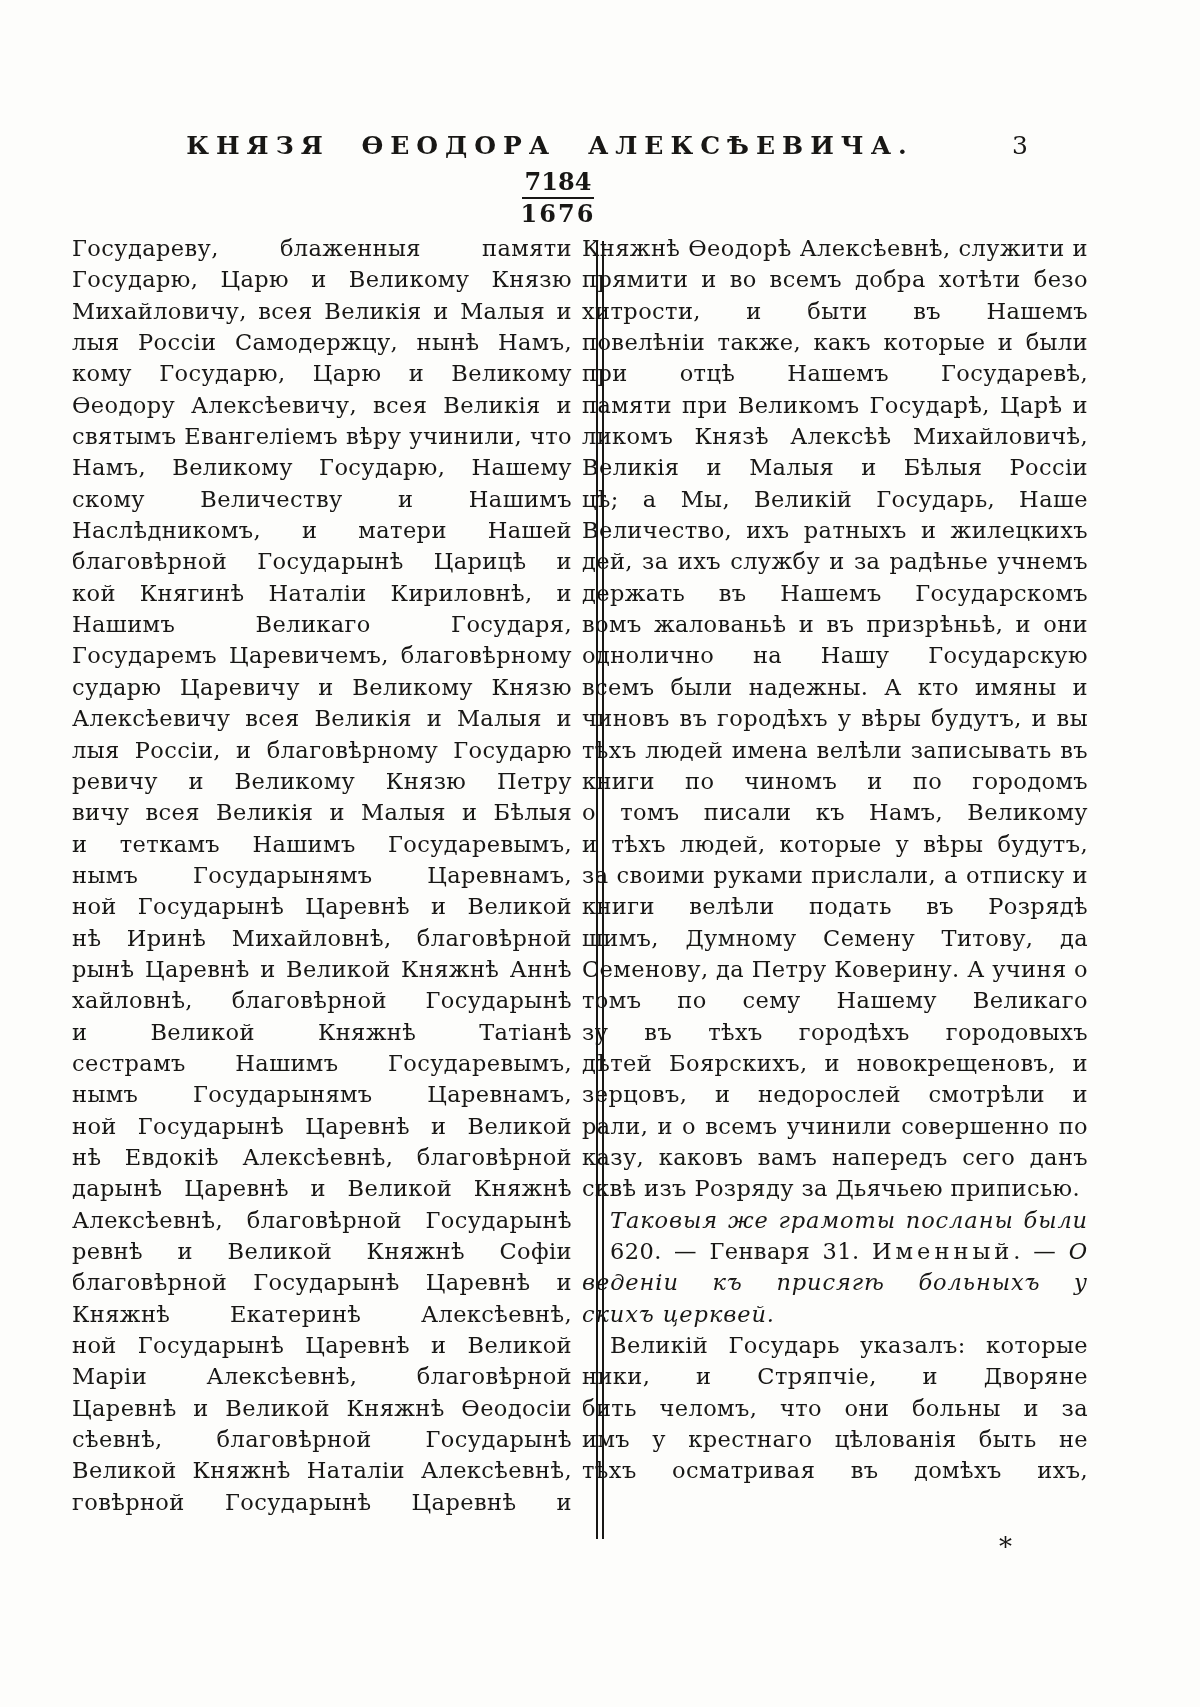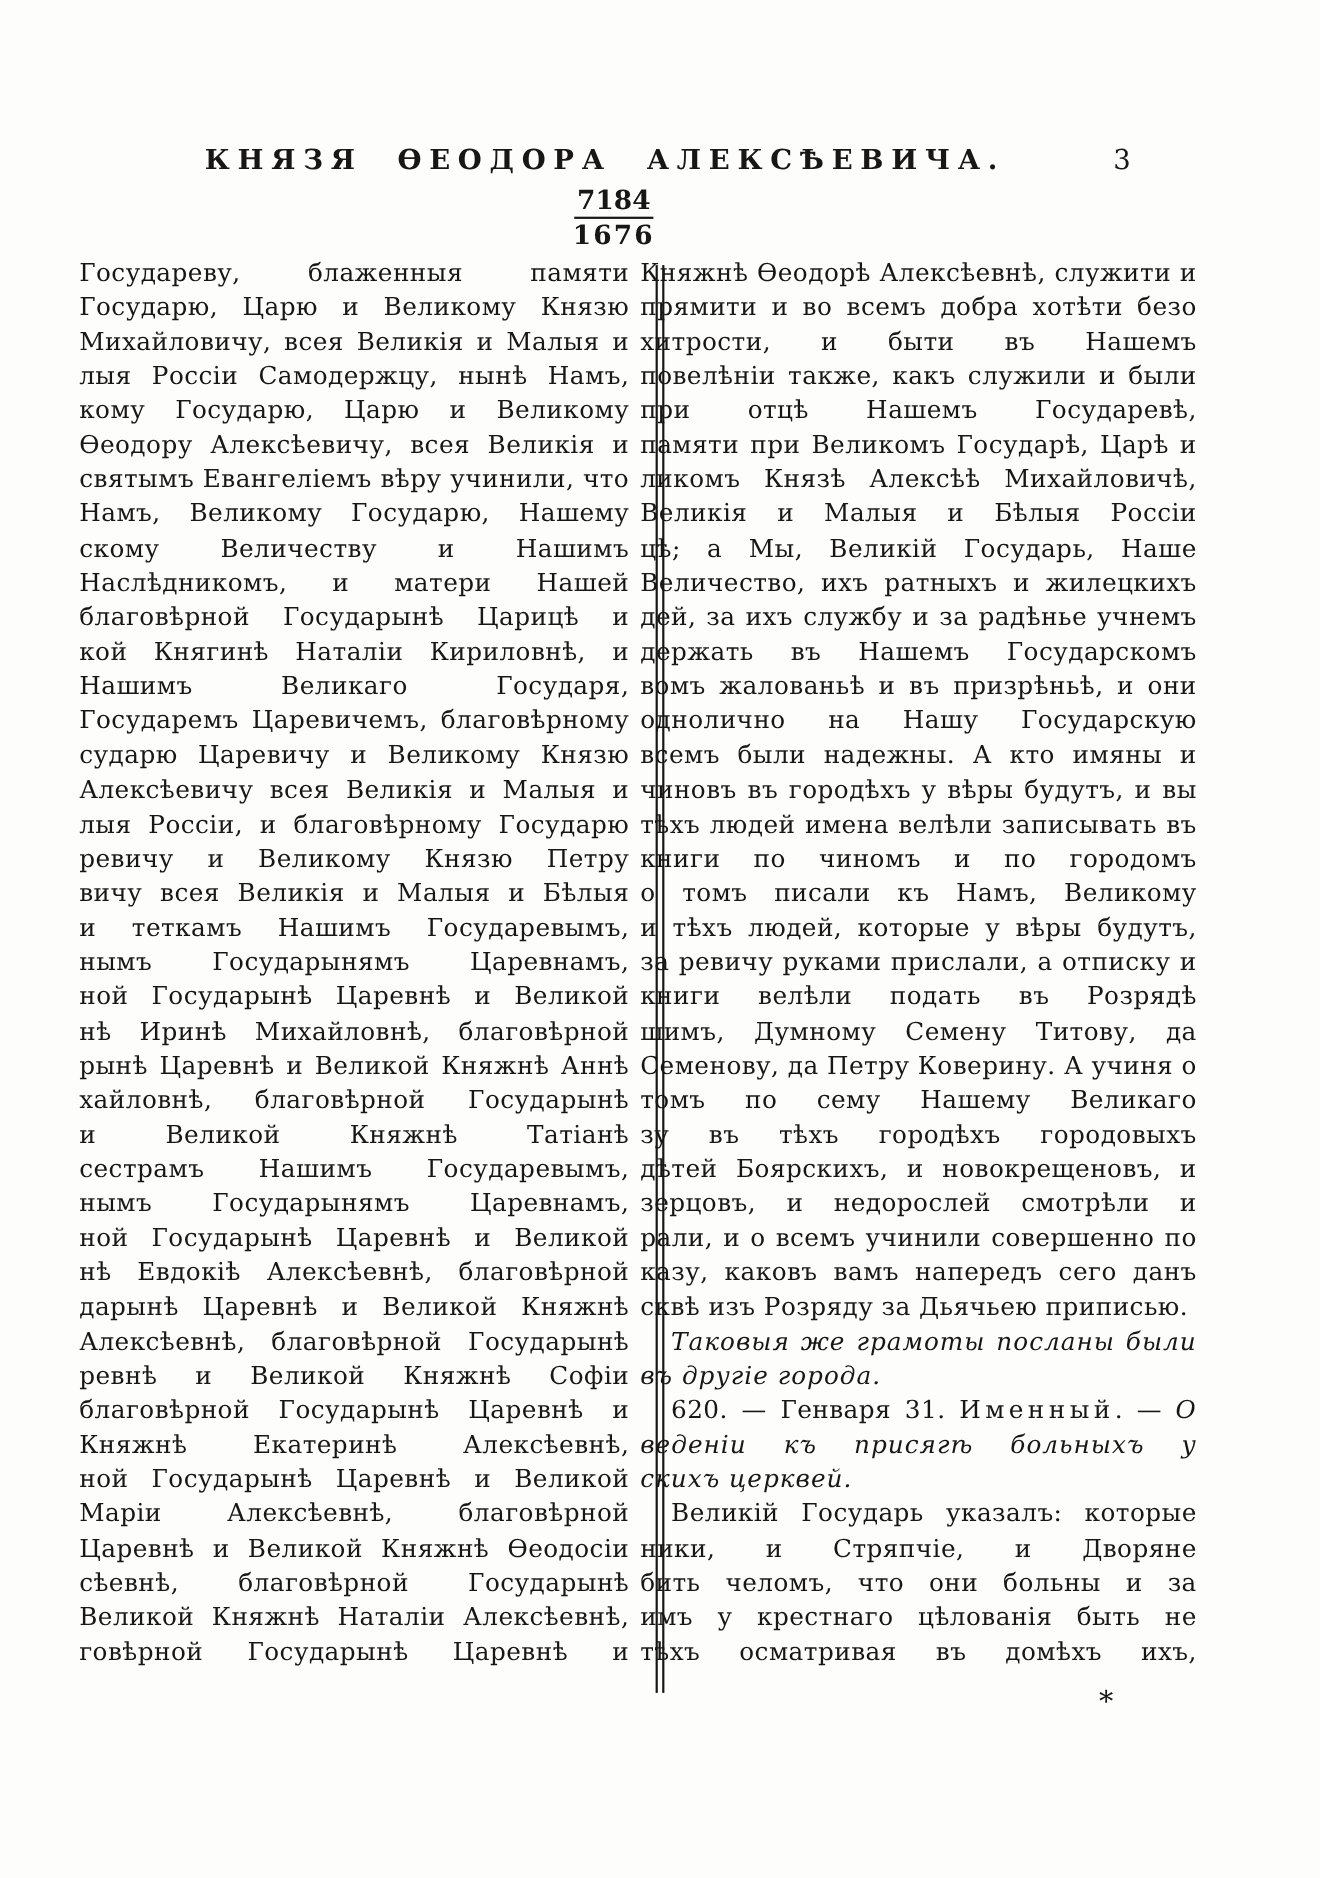--- a/index.html
+++ b/index.html
@@ -95,50 +95,49 @@
     <div class="line j"><span class="s-n">Царевнѣ и Великой Княжнѣ Ѳеодосіи Алек-</span></div>
     <div class="line j"><span class="s-n">сѣевнѣ, благовѣрной Государынѣ Царевнѣ и</span></div>
     <div class="line j"><span class="s-n">Великой Княжнѣ Наталіи Алексѣевнѣ, бла-</span></div>
     <div class="line j"><span class="s-n">говѣрной Государынѣ Царевнѣ и Великой</span></div>
   </div>
 
 <div class="abs column col-right">
     <div class="line j"><span class="s-n">Княжнѣ Ѳеодорѣ Алексѣевнѣ, служити и</span></div>
     <div class="line j"><span class="s-n">прямити и во всемъ добра хотѣти безо всякія</span></div>
     <div class="line j"><span class="s-n">хитрости, и быти въ Нашемъ Государскомъ</span></div>
-    <div class="line j"><span class="s-n">повелѣніи также, какъ служили и были</span></div>
+    <div class="line j"><span class="s-n">повелѣніи также, какъ которые и были</span></div>
     <div class="line j"><span class="s-n">при отцѣ Нашемъ Государевѣ, блаженныя</span></div>
     <div class="line j"><span class="s-n">памяти при Великомъ Государѣ, Царѣ и Ве-</span></div>
     <div class="line j"><span class="s-n">ликомъ Князѣ Алексѣѣ Михайловичѣ, всея</span></div>
     <div class="line j"><span class="s-n">Великія и Малыя и Бѣлыя Россіи Самодерж-</span></div>
     <div class="line j"><span class="s-n">цѣ; а Мы, Великій Государь, Наше Царское</span></div>
     <div class="line j"><span class="s-n">Величество, ихъ ратныхъ и жилецкихъ лю-</span></div>
     <div class="line j"><span class="s-n">дей, за ихъ службу и за радѣнье учнемъ ихъ</span></div>
     <div class="line j"><span class="s-n">держать въ Нашемъ Государскомъ милости-</span></div>
     <div class="line j"><span class="s-n">вомъ жалованьѣ и въ призрѣньѣ, и они бъ</span></div>
     <div class="line j"><span class="s-n">однолично на Нашу Государскую милость во</span></div>
     <div class="line j"><span class="s-n">всемъ были надежны. А кто имяны и какихъ</span></div>
     <div class="line j"><span class="s-n">чиновъ въ городѣхъ у вѣры будутъ, и вы бъ</span></div>
     <div class="line j"><span class="s-n">тѣхъ людей имена велѣли записывать въ</span></div>
     <div class="line j"><span class="s-n">книги по чиномъ и по городомъ порознь, да</span></div>
     <div class="line j"><span class="s-n">о томъ писали къ Намъ, Великому Государю,</span></div>
     <div class="line j"><span class="s-n">и тѣхъ людей, которые у вѣры будутъ, книги</span></div>
-    <div class="line j"><span class="s-n">за ревичу руками прислали, а отписку и</span></div>
+    <div class="line j"><span class="s-n">за своими руками прислали, а отписку и</span></div>
     <div class="line j"><span class="s-n">книги велѣли подать въ Розрядѣ Дьякомъ На-</span></div>
     <div class="line j"><span class="s-n">шимъ, Думному Семену Титову, да Василью</span></div>
     <div class="line j"><span class="s-n">Семенову, да Петру Коверину. А учиня о</span></div>
     <div class="line j"><span class="s-n">томъ по сему Нашему Великаго Государя ука-</span></div>
     <div class="line j"><span class="s-n">зу въ тѣхъ городѣхъ городовыхъ Дворянъ, и</span></div>
     <div class="line j"><span class="s-n">дѣтей Боярскихъ, и новокрещеновъ, и Бѣло-</span></div>
     <div class="line j"><span class="s-n">зерцовъ, и недорослей смотрѣли и разби-</span></div>
     <div class="line j"><span class="s-n">рали, и о всемъ учинили совершенно по на-</span></div>
     <div class="line j"><span class="s-n">казу, каковъ вамъ напередъ сего данъ на Мо-</span></div>
     <div class="line"><span class="s-n">сквѣ изъ Розряду за Дьячьею приписью.</span></div>
     <div class="line j ind"><span class="s-i">Таковыя же грамоты посланы были и</span></div>
-    <div class="line"><span class="s-i">въ другіе города.</span></div>
     <div class="line j ind"><span class="s-n">620. — Генваря 31. </span><span class="s-ls">Именный</span><span class="s-n">. — </span><span class="s-i">О при-</span></div>
     <div class="line j"><span class="s-i">веденіи къ присягѣ больныхъ у приход-</span></div>
     <div class="line"><span class="s-i">скихъ церквей.</span></div>
     <div class="line j ind"><span class="s-n">Великій Государь указалъ: которые Столь-</span></div>
     <div class="line j"><span class="s-n">ники, и Стряпчіе, и Дворяне Московскіе, и</span></div>
     <div class="line j"><span class="s-n">бить челомъ, что они больны и за болѣзнью</span></div>
     <div class="line j"><span class="s-n">имъ у крестнаго цѣлованія быть не мочно, и</span></div>
     <div class="line j"><span class="s-n">тѣхъ осматривая въ домѣхъ ихъ, приводить</span></div>
   </div>
 

